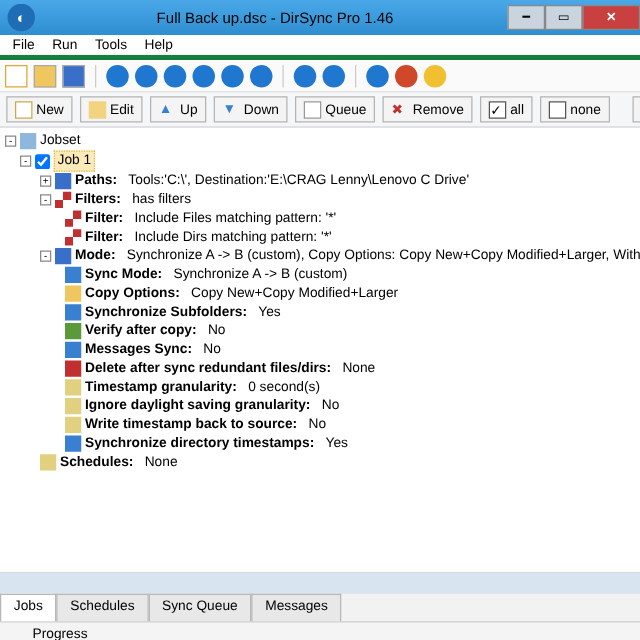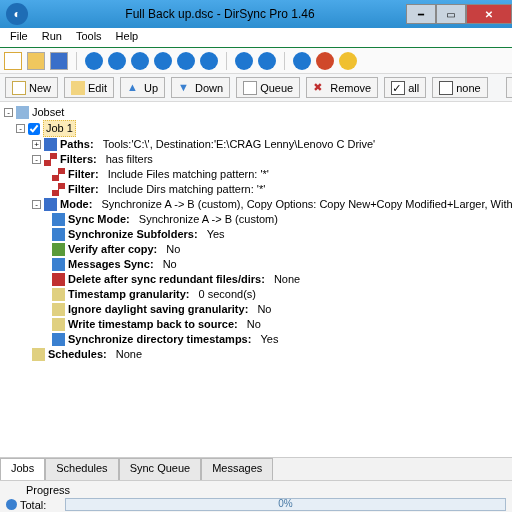--- a/index.html
+++ b/index.html
@@ -3,36 +3,36 @@
 <meta charset="utf-8">
 <style>
 * { box-sizing: border-box; margin: 0; padding: 0; }
 body { font-family: "Segoe UI", Tahoma, sans-serif; font-size: 11px; background: #d8e4f0; width: 512px; height: 512px; overflow: hidden; }
 .titlebar { height: 28px; background: linear-gradient(#4aa8e8, #2d8ed0); display: flex; align-items: center; }
 .titlebar .app-icon { width: 22px; height: 22px; margin: 0 6px; background: #1e6db5; border-radius: 11px; display: flex; align-items: center; justify-content: center; color: #fff; font-size: 12px; }
 .titlebar .title { flex: 1; text-align: center; color: #000; font-size: 12px; }
 .win-btns { display: flex; height: 20px; }
 .win-btn { width: 30px; background: #c9d4df; border: 1px solid #888; display: flex; align-items: center; justify-content: center; font-size: 10px; }
 .win-btn.close { width: 46px; background: #c84040; color: #fff; font-weight: bold; }
-.menubar { height: 20px; background: #fff; display: flex; gap: 2px; padding: 2px 4px; border-bottom: 1px solid #15803d; }
+.menubar { height: 20px; background: #fff; display: flex; gap: 2px; padding: 2px 4px; border-bottom: 4px solid #15803d; }
 .menubar span { padding: 0 6px; }
 .toolbar1 { height: 26px; background: #fafafa; display: flex; align-items: center; gap: 5px; padding: 2px 4px; border-bottom: 1px solid #dadada; }
 .toolbar1 .sep { width:1px; height:18px; background:#ccc; margin:0 3px; }
 .tbtn { width: 18px; height: 18px; border-radius: 9px; display: inline-block; }
 .sqbtn { width: 18px; height: 18px; border:1px solid #aaa; background:#fff; display:inline-block; }
 .toolbar2 { height: 28px; background: #f5f6f7; display: flex; align-items: center; gap: 6px; padding: 3px 5px; border-bottom: 1px solid #dadada; }
 .btn { border: 1px solid #b4b4b4; background: #f4f4f4; padding: 2px 6px; display: flex; align-items: center; gap: 3px; font-size: 11px; height: 21px; }
 .btn .ic { width: 14px; height: 14px; display: inline-block; }
 .tree { background: #fff; height: 356px; overflow: auto; border-bottom: 1px solid #ccc; padding: 3px 4px; line-height: 15px; font-size: 11px; }
 .tree .row { white-space: nowrap; display: flex; align-items: center; gap: 3px; padding-left: var(--ind,0); }
 .tree .ic { width: 13px; height: 13px; display: inline-block; flex-shrink:0; }
 .tree .tw { width:9px; height:9px; border:1px solid #888; font-size:8px; line-height:7px; text-align:center; display:inline-block; flex-shrink:0;}
 .sel { background: #fcebb8; border: 1px dotted #e0b840; padding: 0 2px; }
 .tree b { font-weight: bold; }
-.tabbar { height: 22px; background: #f2f2f2; display: flex; }
+.tabbar { height: 22px; background: #f2f2f2; display: flex; margin-top: 17px; }
 .tab { padding: 3px 10px; border: 1px solid #b8b8b8; border-bottom: none; background: #fff; font-size: 11px; }
 .tab.inactive { background: #e8e8e8; }
 .progress-area { background: #f4f4f4; padding: 3px 6px 4px; border-top: 1px solid #ccc; }
 .progress-area .lbl { font-size: 11px; padding-left: 20px; }
 .pbar-row { display: flex; align-items: center; gap: 4px; margin-top: 2px; }
 .pbar-row .pl { width: 55px; display: flex; align-items: center; gap: 3px; }
 .pbar-row .pic { width:11px; height:11px; display:inline-block; }
 .pbar { flex: 1; height: 13px; background: #e6eef6; border: 1px solid #a8bcd0; position: relative; }
 .pbar .pct { position: absolute; width: 100%; text-align: center; font-size: 10px; color: #4a7aa5; top: -1px; }
 </style>
@@ -126,20 +126,21 @@
       <span class="tw">-</span>
       <input type="checkbox" checked="" style="width: 12px; height: 12px;">
       <span class="sel">Job 1</span>
     </div>
   <div class="row" style="--ind:28px"><span class="tw">+</span><span class="ic" style="background:#3a6fc9"></span><b>Paths:</b>&nbsp;<span>Tools:'C:\', Destination:'E:\CRAG Lenny\Lenovo C Drive'</span></div>
   <div class="row" style="--ind:28px"><span class="tw">-</span><span class="ic" style="background:repeating-conic-gradient(#c03030 0 25%,#fff 0 50%)"></span><b>Filters:</b>&nbsp;<span>has filters</span></div>
   <div class="row" style="--ind:48px"><span class="ic" style="background:repeating-conic-gradient(#c03030 0 25%,#fff 0 50%)"></span><b>Filter:</b>&nbsp;<span>Include Files matching pattern: '*'</span></div>
   <div class="row" style="--ind:48px"><span class="ic" style="background:repeating-conic-gradient(#c03030 0 25%,#fff 0 50%)"></span><b>Filter:</b>&nbsp;<span>Include Dirs matching pattern: '*'</span></div>
   <div class="row" style="--ind:28px"><span class="tw">-</span><span class="ic" style="background:#3a6fc9"></span><b>Mode:</b>&nbsp;<span>Synchronize A -&gt; B (custom), Copy Options: Copy New+Copy Modified+Larger, With Subfolders: Yes, Verify: No, Delete...</span></div>
   <div class="row" style="--ind:48px"><span class="ic" style="background:#3a80d0"></span><b>Sync Mode:</b>&nbsp;<span>Synchronize A -&gt; B (custom)</span></div>
+  <div class="row" style="--ind:48px"><span class="ic" style="background:#f0c75e"></span><b>Copy Options:</b>&nbsp;<span>Copy New+Copy Modified+Larger</span></div>
   <div class="row" style="--ind:48px"><span class="ic" style="background:#3a80d0"></span><b>Synchronize Subfolders:</b>&nbsp;<span>Yes</span></div>
   <div class="row" style="--ind:48px"><span class="ic" style="background:#5a9a3a"></span><b>Verify after copy:</b>&nbsp;<span>No</span></div>
   <div class="row" style="--ind:48px"><span class="ic" style="background:#3a80d0"></span><b>Messages Sync:</b>&nbsp;<span>No</span></div>
   <div class="row" style="--ind:48px"><span class="ic" style="background:#c03030"></span><b>Delete after sync redundant files/dirs:</b>&nbsp;<span>None</span></div>
   <div class="row" style="--ind:48px"><span class="ic" style="background:#e0d080"></span><b>Timestamp granularity:</b>&nbsp;<span>0 second(s)</span></div>
   <div class="row" style="--ind:48px"><span class="ic" style="background:#e0d080"></span><b>Ignore daylight saving granularity:</b>&nbsp;<span>No</span></div>
   <div class="row" style="--ind:48px"><span class="ic" style="background:#e0d080"></span><b>Write timestamp back to source:</b>&nbsp;<span>No</span></div>
   <div class="row" style="--ind:48px"><span class="ic" style="background:#3a80d0"></span><b>Synchronize directory timestamps:</b>&nbsp;<span>Yes</span></div>
   <div class="row" style="--ind:28px"><span class="ic" style="background:#e0d080"></span><b>Schedules:</b>&nbsp;<span>None</span></div>
 </div>

